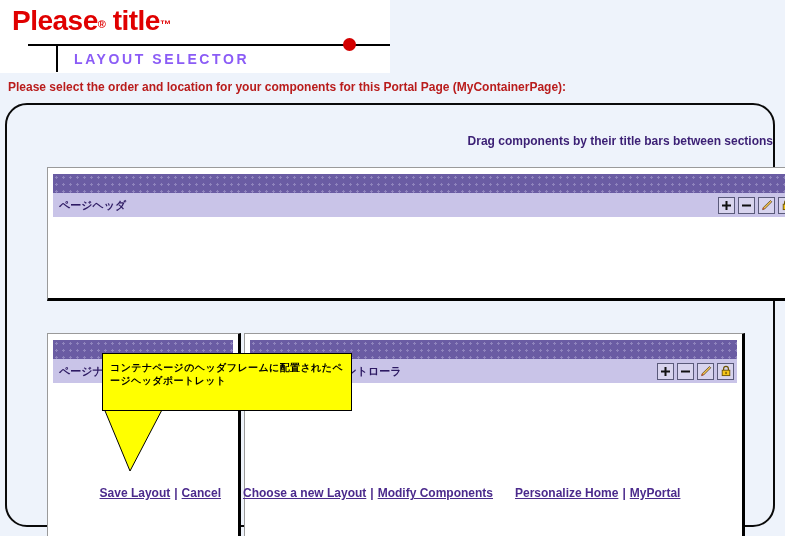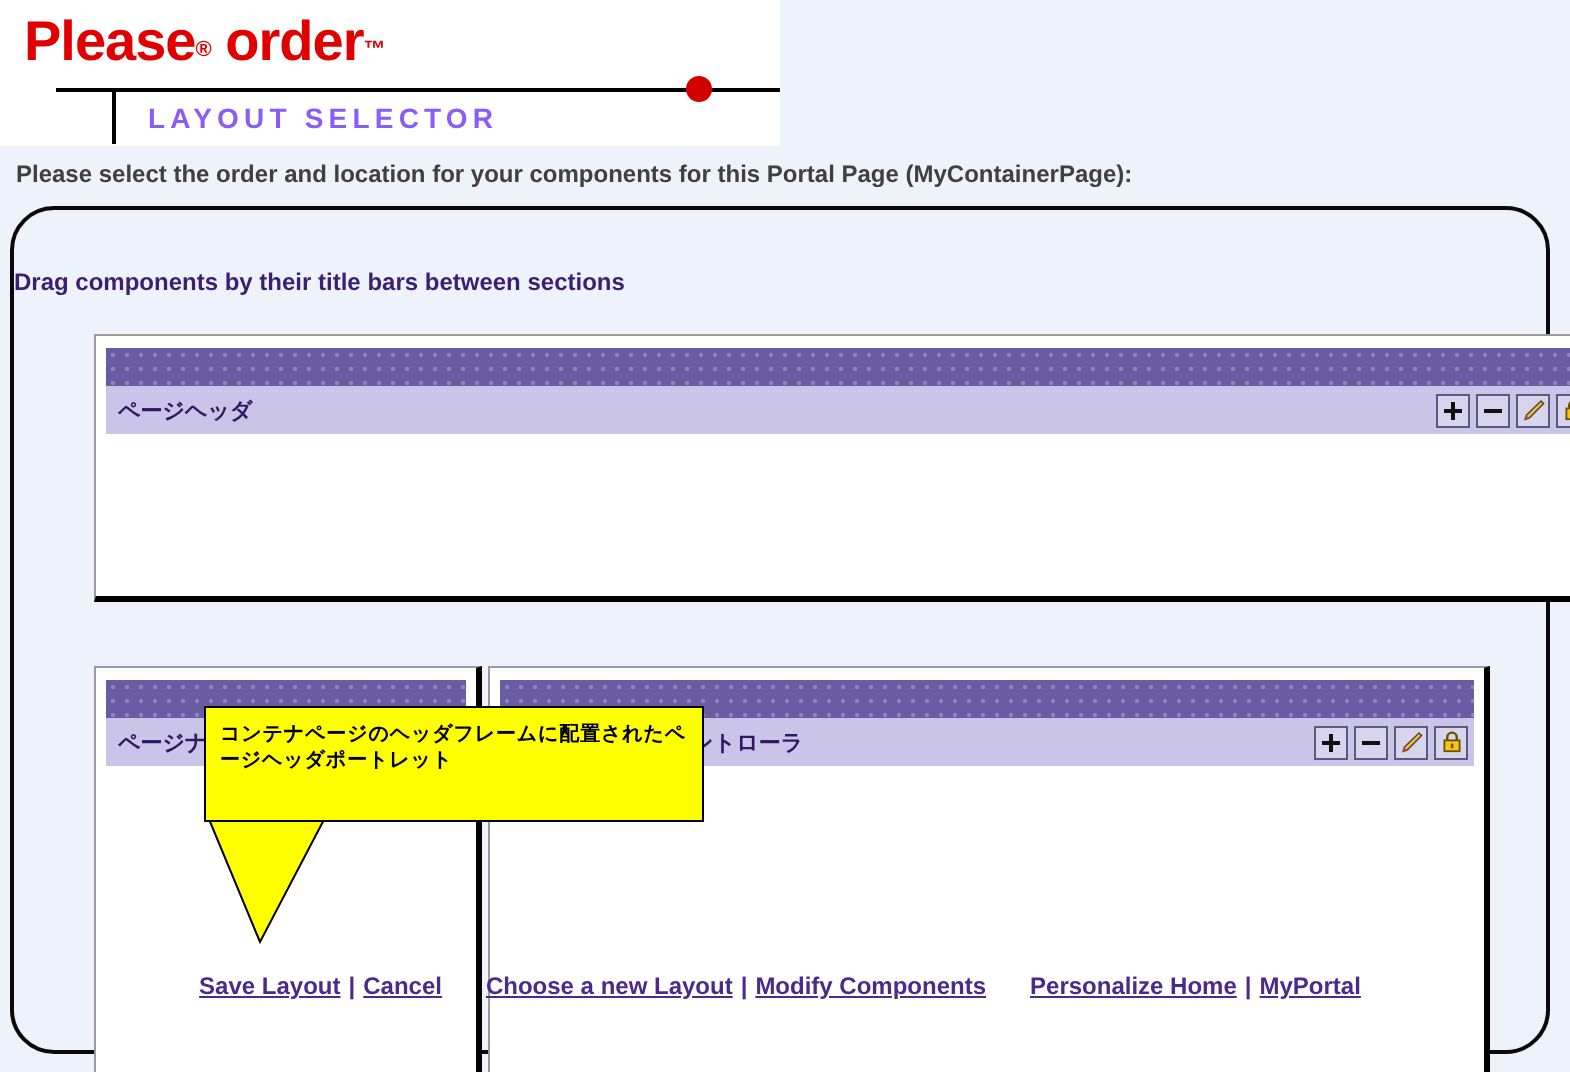--- a/index.html
+++ b/index.html
@@ -77,21 +77,21 @@
     white-space: nowrap;
   }
 
   
   #instruction {
     position: absolute;
     left: 8px;
     top: 80px;
     font-size: 12px;
     font-weight: bold;
-    color: #404040;
+    color: #b91c1c;
     white-space: nowrap;
   }
 
   
   #layout-panel {
     position: absolute;
     left: 5px;
     top: 103px;
     width: 770px;
     height: 424px;
@@ -99,21 +99,21 @@
     border-radius: 22px;
     box-sizing: border-box;
     background: transparent;
   }
 
   #drag-hint {
     position: absolute;
     left: 0;
     right: 0;
     top: 29px;
-    text-align: left;
+    text-align: right;
     font-size: 12px;
     font-weight: bold;
     color: #3b1f74;
   }
 
   
   .section-box {
     position: absolute;
     background: #ffffff;
     border: 1px solid #9a9a9a;
@@ -244,21 +244,21 @@
   }
   #footer-links .sep { padding: 0 4px; }
   #footer-links .gap { display: inline-block; width: 22px; }
 </style>
 </head>
 <body>
 
 <div id="brand-header">
   <div id="brand-logo">
     <span>Please</span><span class="tm">®</span>
-    <span>order</span><span class="tm">™</span>
+    <span>title</span><span class="tm">™</span>
   </div>
   <div id="brand-rule"></div>
   <div id="brand-dot"></div>
   <div id="brand-vrule"></div>
   <div id="brand-subtitle">LAYOUT SELECTOR</div>
 </div>
 
 <div id="instruction">Please select the order and location for your components for this Portal Page (MyContainerPage):</div>
 
 <div id="layout-panel">

